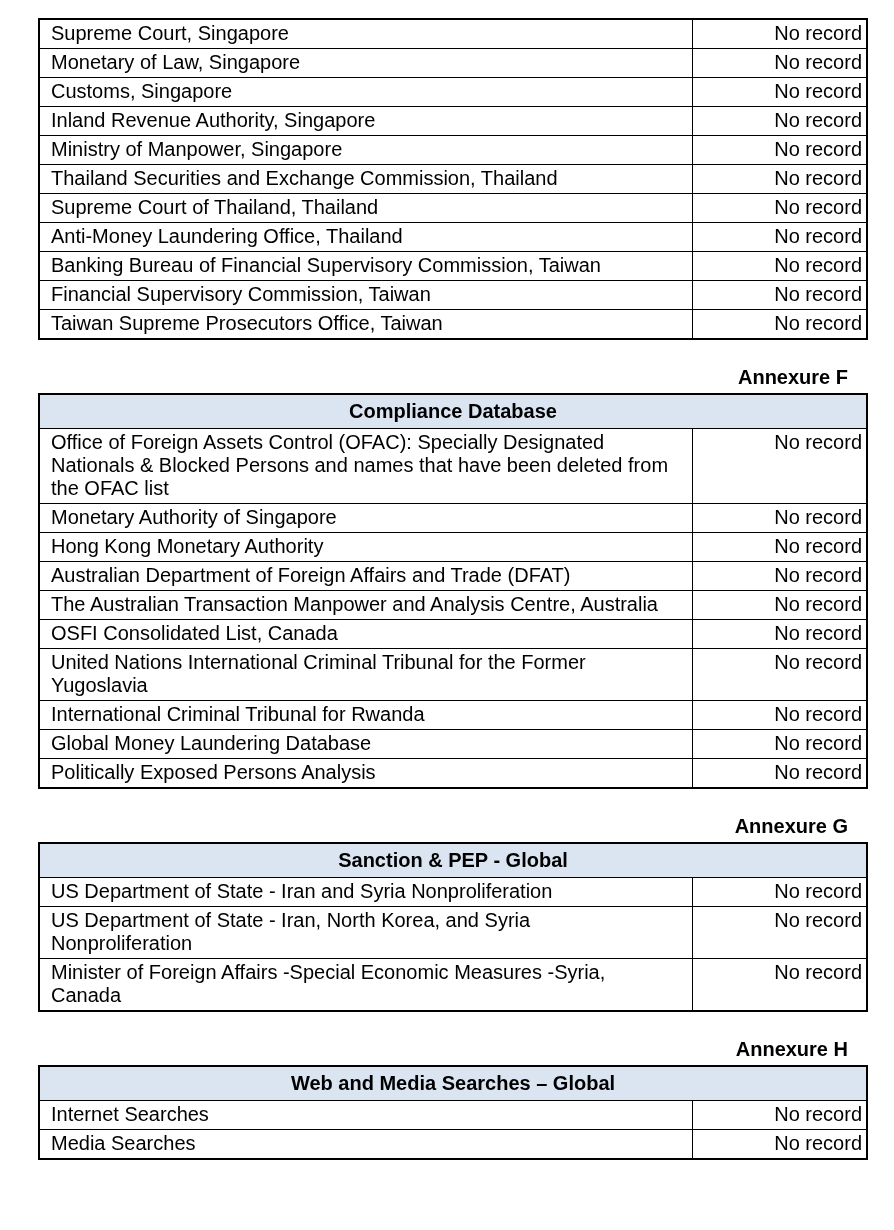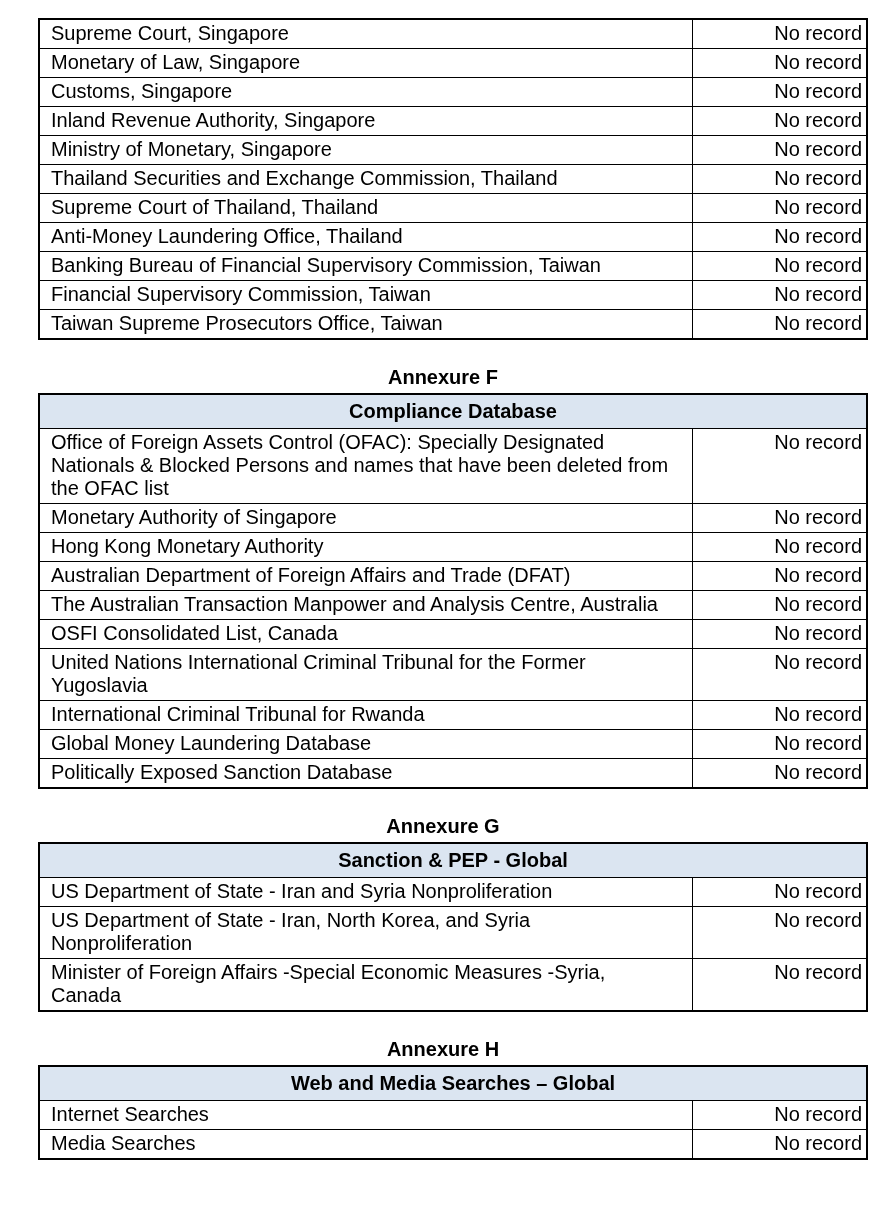--- a/index.html
+++ b/index.html
@@ -10,21 +10,21 @@
     width: 894px;
     height: 1230px;
     background: #ffffff;
     padding-top: 18px;
     overflow: hidden;
   }
   .annexure-label {
     width: 828px;
     margin: 26px 0 4px 38px;
     padding-right: 18px;
-    text-align: center;
+    text-align: right;
     font-weight: bold;
     font-size: 20px;
     line-height: 23px;
   }
   table.doc-table {
     border-collapse: collapse;
     table-layout: fixed;
     width: 828px;
     margin-left: 38px;
     border: 2px solid #000000;
@@ -81,21 +81,21 @@
       <td class="source-cell">Customs, Singapore</td>
       <td class="result-cell">No record</td>
     </tr>
 
     <tr>
       <td class="source-cell">Inland Revenue Authority, Singapore</td>
       <td class="result-cell">No record</td>
     </tr>
 
     <tr>
-      <td class="source-cell">Ministry of Monetary, Singapore</td>
+      <td class="source-cell">Ministry of Manpower, Singapore</td>
       <td class="result-cell">No record</td>
     </tr>
 
     <tr>
       <td class="source-cell">Thailand Securities and Exchange Commission, Thailand</td>
       <td class="result-cell">No record</td>
     </tr>
 
     <tr>
       <td class="source-cell">Supreme Court of Thailand, Thailand</td>
@@ -179,21 +179,21 @@
       <td class="source-cell">International Criminal Tribunal for Rwanda</td>
       <td class="result-cell">No record</td>
     </tr>
 
     <tr>
       <td class="source-cell">Global Money Laundering Database</td>
       <td class="result-cell">No record</td>
     </tr>
 
     <tr>
-      <td class="source-cell">Politically Exposed Sanction Database</td>
+      <td class="source-cell">Politically Exposed Persons Analysis</td>
       <td class="result-cell">No record</td>
     </tr>
   </tbody>
       </table>
     </div>
 
     <div class="section">
       <div class="annexure-label">Annexure G</div>
       <table class="doc-table">
         <colgroup>

